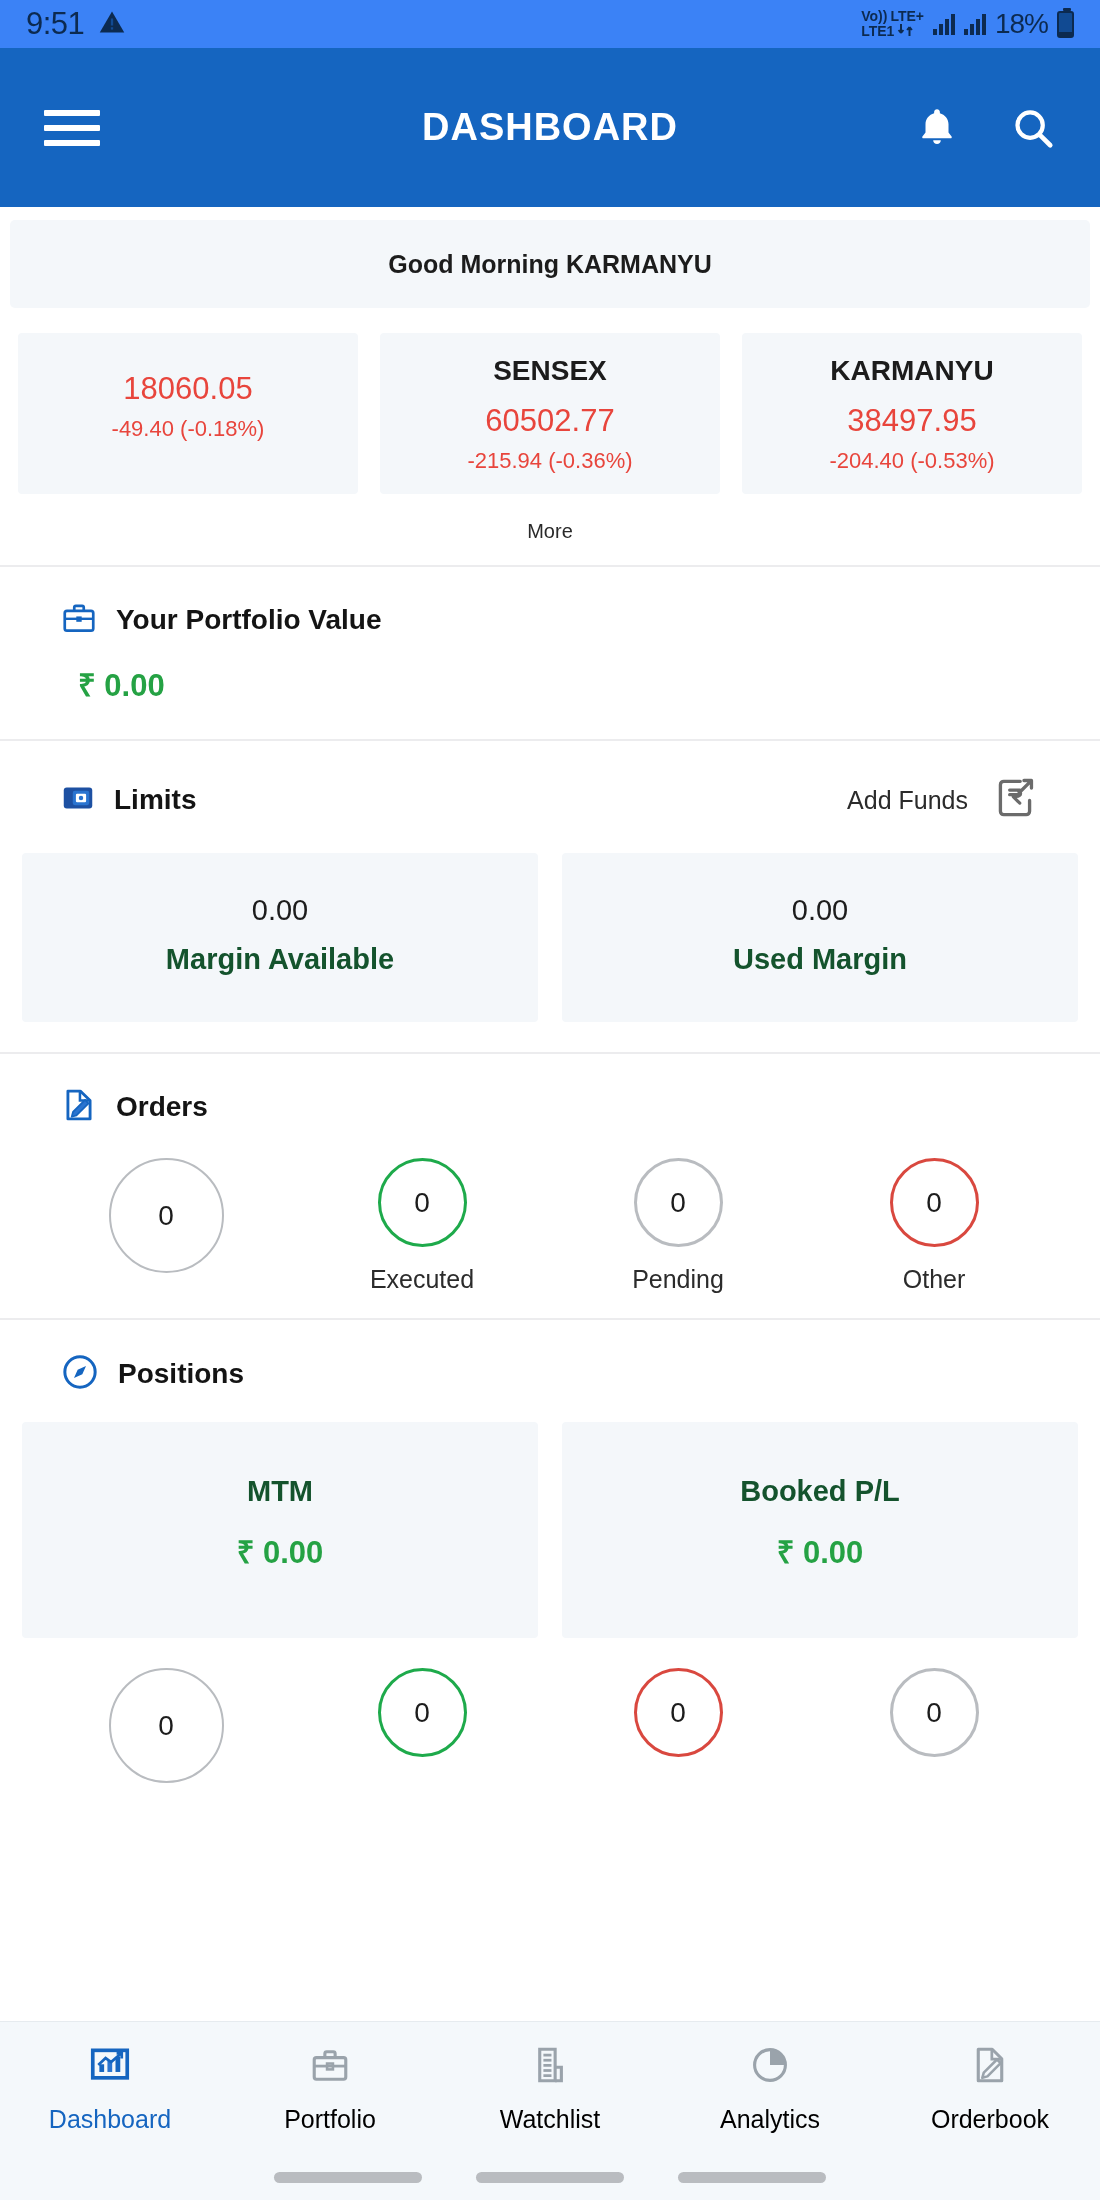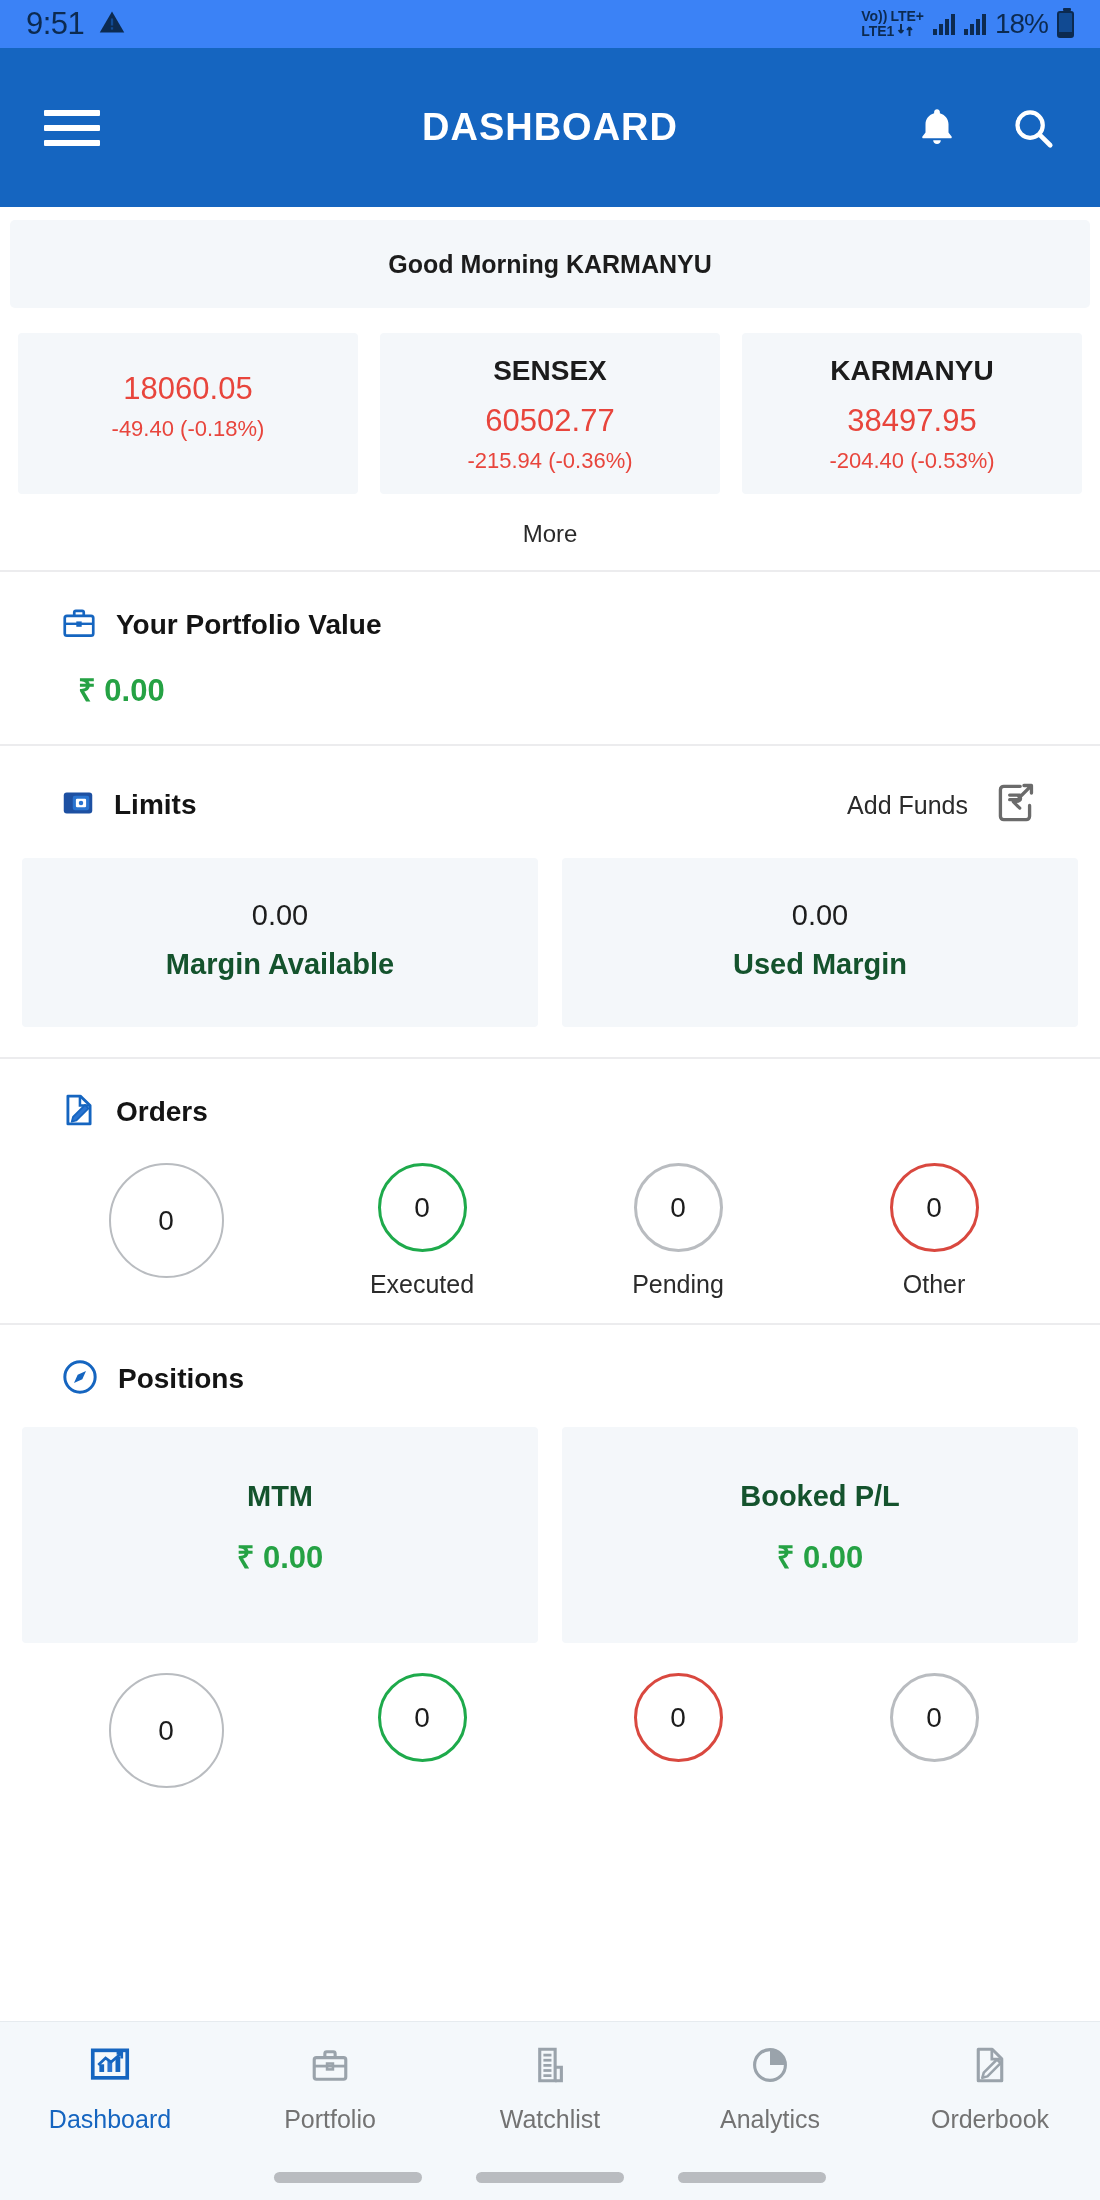--- a/index.html
+++ b/index.html
@@ -65,21 +65,21 @@
   
   .indices{ display:flex; gap:22px; padding:25px 18px 0 18px; }
   .idx{
     flex:1; background:#f4f7fa; border-radius:4px;
     padding:22px 6px 20px 6px; text-align:center;
   }
   .idx-name{ font-size:28px; font-weight:bold; color:#1c1c1c; }
   .idx-ltp{ font-size:31px; color:#e8453c; margin-top:16px; }
   .idx-chg{ font-size:22px; color:#e8453c; margin-top:9px; }
   .more-row{
-    text-align:center; font-size:24px; color:#2a2a2a;
+    text-align:center; font-size:20px; color:#2a2a2a;
     padding:26px 0 22px 0; cursor:pointer;
   }
   .divider{ height:2px; background:#ececee; }
 
   
   .section{ padding:32px 0 0 0; }
   .sec-head{
     display:flex; align-items:center; gap:18px; padding:0 60px;
   }
   .sec-title{ font-size:28px; font-weight:bold; color:#141414; }
@@ -116,21 +116,21 @@
   
   .bottomnav{
     position:absolute; left:0; right:0; bottom:46px; height:133px;
     background:#f4f8fb; display:flex; align-items:center;
     border-top:1px solid #e6ebef;
   }
   .nav-item{
     flex:1; display:flex; flex-direction:column; align-items:center; gap:14px;
     cursor:pointer;
   }
-  .nav-lbl{ font-size:25px; color:#737373; }
+  .nav-lbl{ font-size:25px; color:#000000; }
   .nav-item.active .nav-lbl{ color:#1565c0; }
   .gesturebar{
     position:absolute; left:0; right:0; bottom:0; height:46px;
     background:#f4f8fb; display:flex; align-items:center; justify-content:center; gap:54px;
   }
   .gpill{ width:148px; height:11px; background:#b9bcc0; border-radius:6px;}
 </style>
 </head>
 <body>
 

